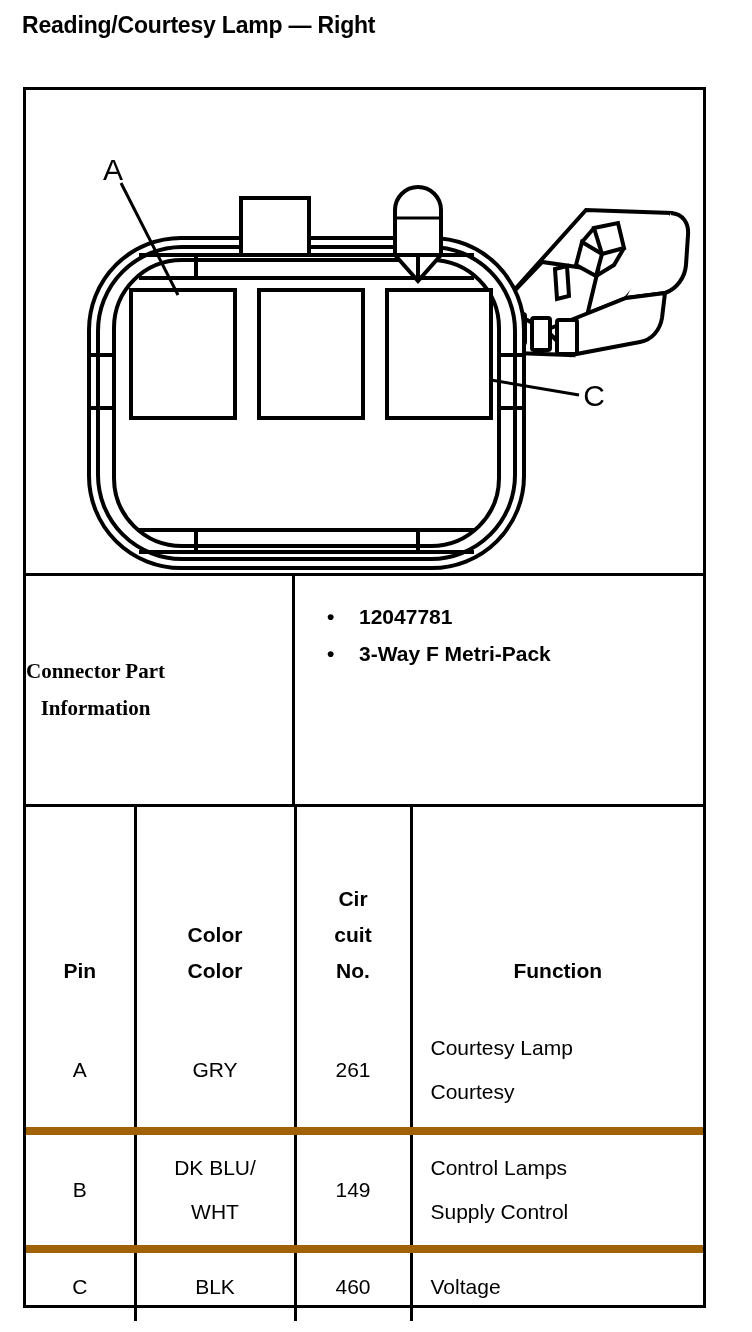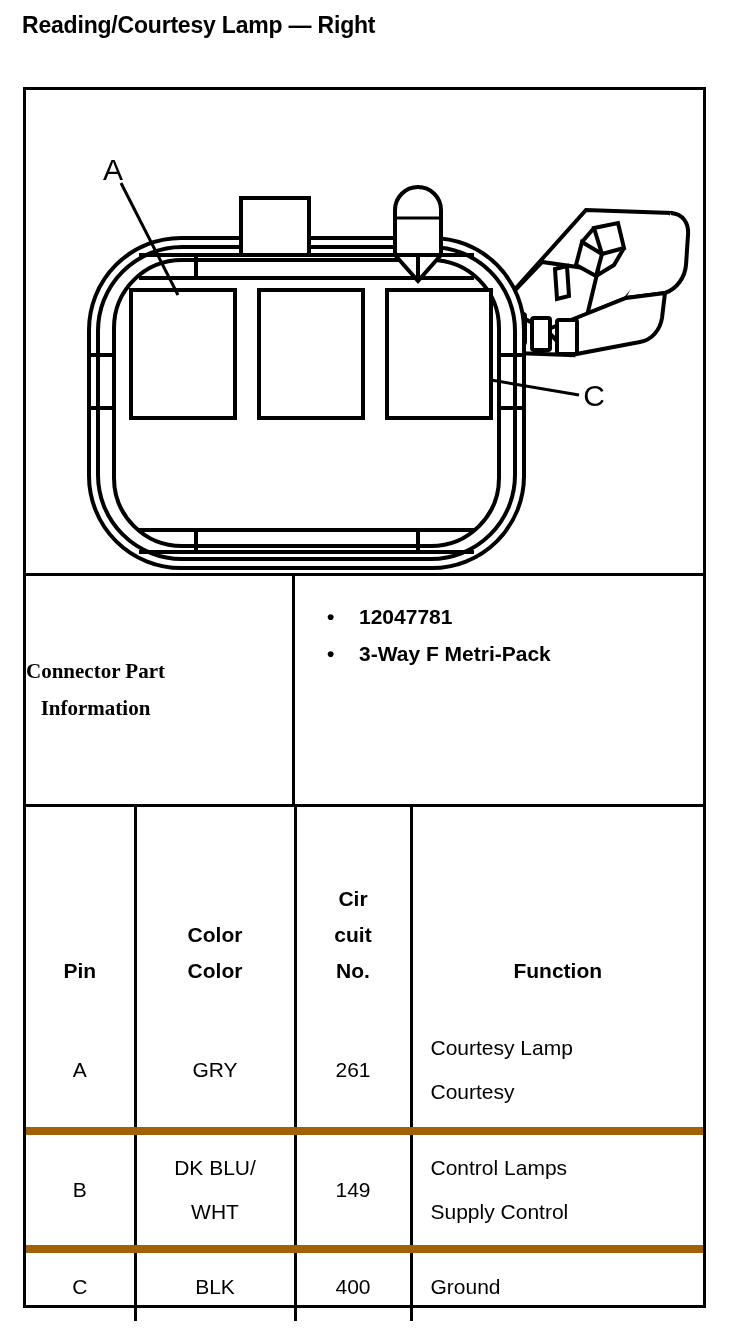--- a/index.html
+++ b/index.html
@@ -302,21 +302,21 @@
         <td class="fn">
           <span>Control Lamps</span><br>
           <span>Supply Control</span>
         </td>
       </tr>
       <tr class="row-short">
         <td>C</td>
         <td>
           <span>BLK</span>
         </td>
-        <td>400</td>
+        <td>460</td>
         <td class="fn">
-          <span>Ground</span>
+          <span>Voltage</span>
         </td>
       </tr>
     </tbody>
   </table>
 
 </div>
 
 </body></html>

